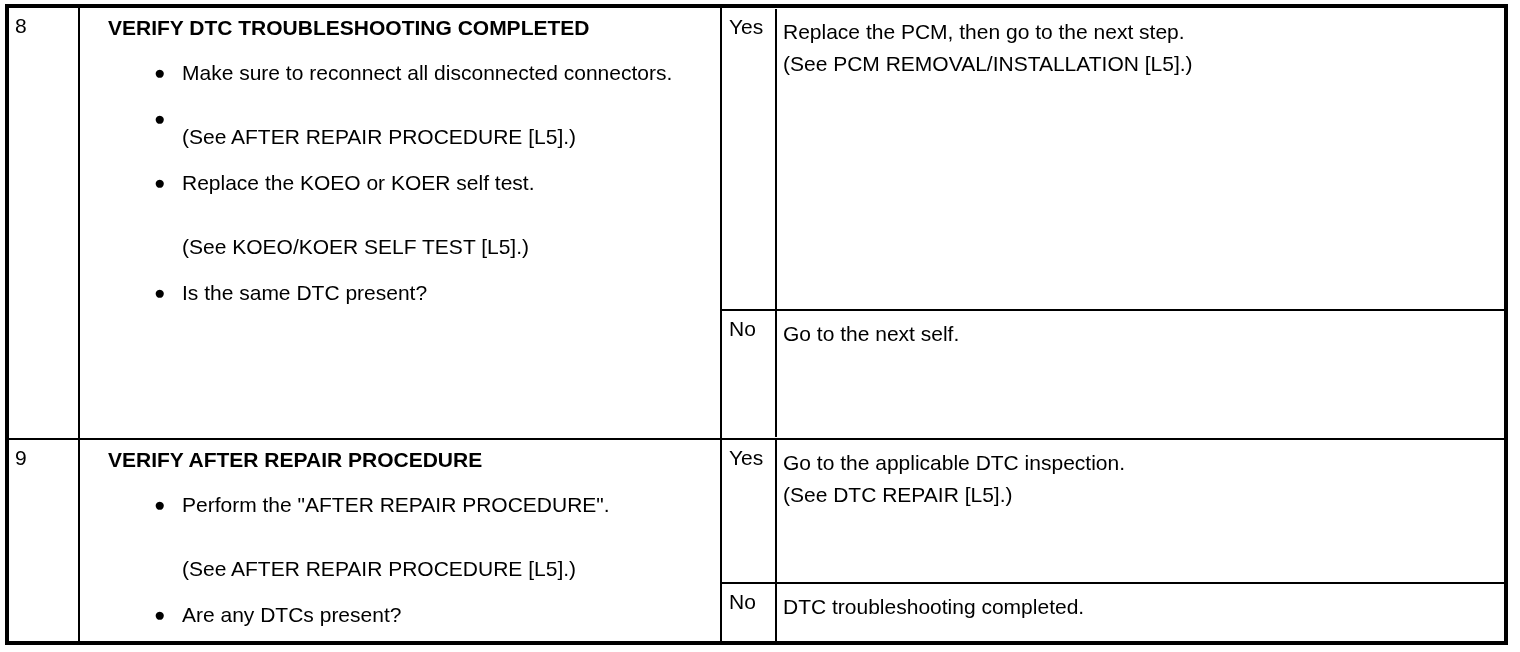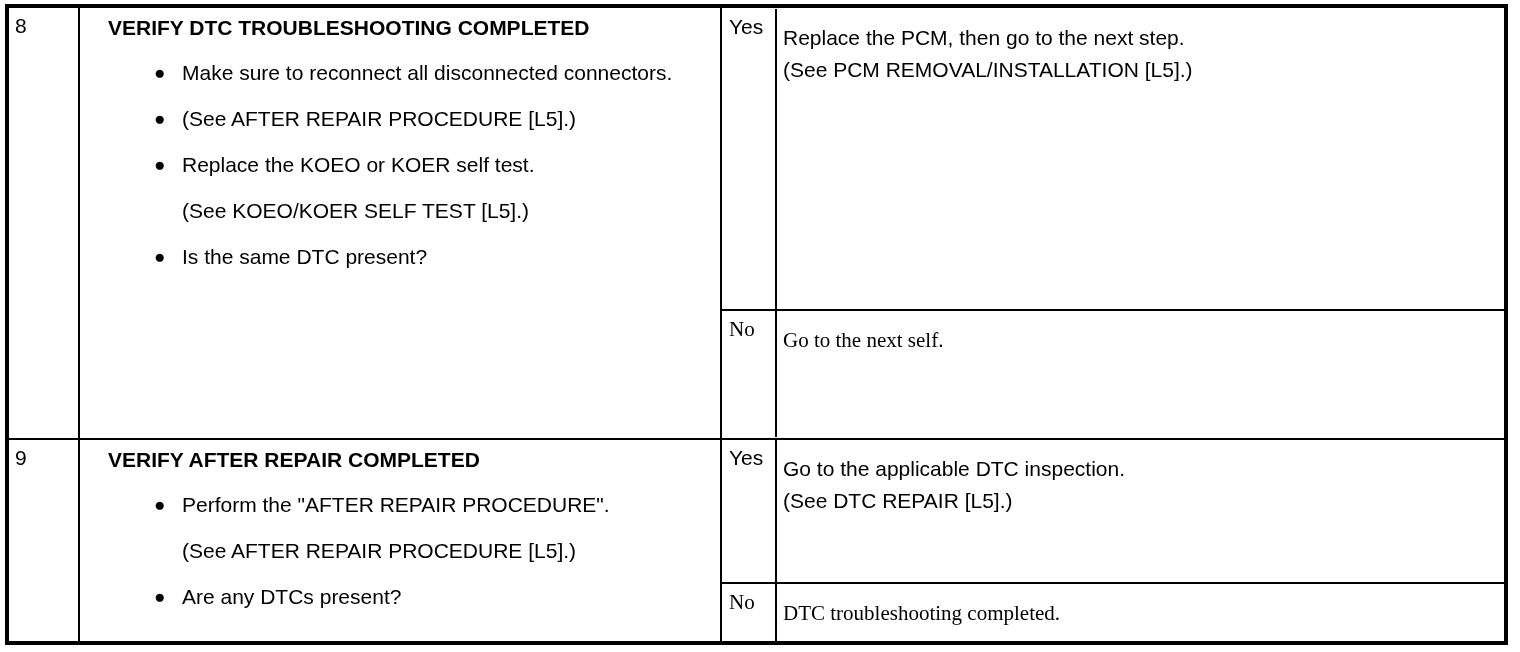--- a/index.html
+++ b/index.html
@@ -77,58 +77,58 @@
   }
   .proc-item .bullet {
     position: absolute;
     left: 46px;
     top: 0;
     font-size: 19px;
     line-height: 28px;
   }
   .proc-note {
     padding-left: 74px;
-    margin-top: 18px;
+    margin-top: 36px;
     font-size: 21px;
     line-height: 28px;
   }
 
   
   .col-answer {
     flex: 1 1 auto;
     display: flex;
     flex-direction: column;
     box-sizing: border-box;
     justify-content: center;
   }
   .ans-block {
     display: flex;
     box-sizing: border-box;
     width: 100%;
   }
-  .ans-block.second { border-top: 2px solid #000000; font-family: Liberation Serif, serif; }
+  .ans-block.second { border-top: 2px solid #000000; }
 
   .row-8 .ans-block.first  { height: 300px; }
   .row-8 .ans-block.second { height: 128px; }
   .row-9 .ans-block.first  { height: 142px; }
   .row-9 .ans-block.second { height: 59px; }
 
   .ans-label {
     width: 55px;
     flex: 0 0 55px;
     box-sizing: border-box;
     border-right: 2px solid #000000;
     padding: 6px 0 0 7px;
     font-size: 21px;
     line-height: 24px;
   }
   .ans-text {
     flex: 1 1 auto;
     box-sizing: border-box;
-    padding: 16px 10px 0 6px;
+    padding: 10px 10px 0 6px;
   }
   .ans-line {
     font-size: 21px;
     line-height: 26px;
   }
   .ans-line.spaced { margin-top: 6px; }
 </style>
 </head>
 <body>
 
@@ -180,21 +180,21 @@
     </div>
   </div>
 
   <div class="ds-row row-9">
 
     <div class="col-step">
       <div class="step-num">9</div>
     </div>
 
     <div class="col-proc">
-      <div class="proc-title">VERIFY AFTER REPAIR COMPLETED</div>
+      <div class="proc-title">VERIFY AFTER REPAIR PROCEDURE</div>
       <ul class="proc-list">
         <li class="proc-item">
           <span class="bullet">●</span>
           <span>Perform the "AFTER REPAIR PROCEDURE".</span>
         </li>
         <li class="proc-note">(See AFTER REPAIR PROCEDURE [L5].)</li>
         <li class="proc-item">
           <span class="bullet">●</span>
           <span>Are any DTCs present?</span>
         </li>

